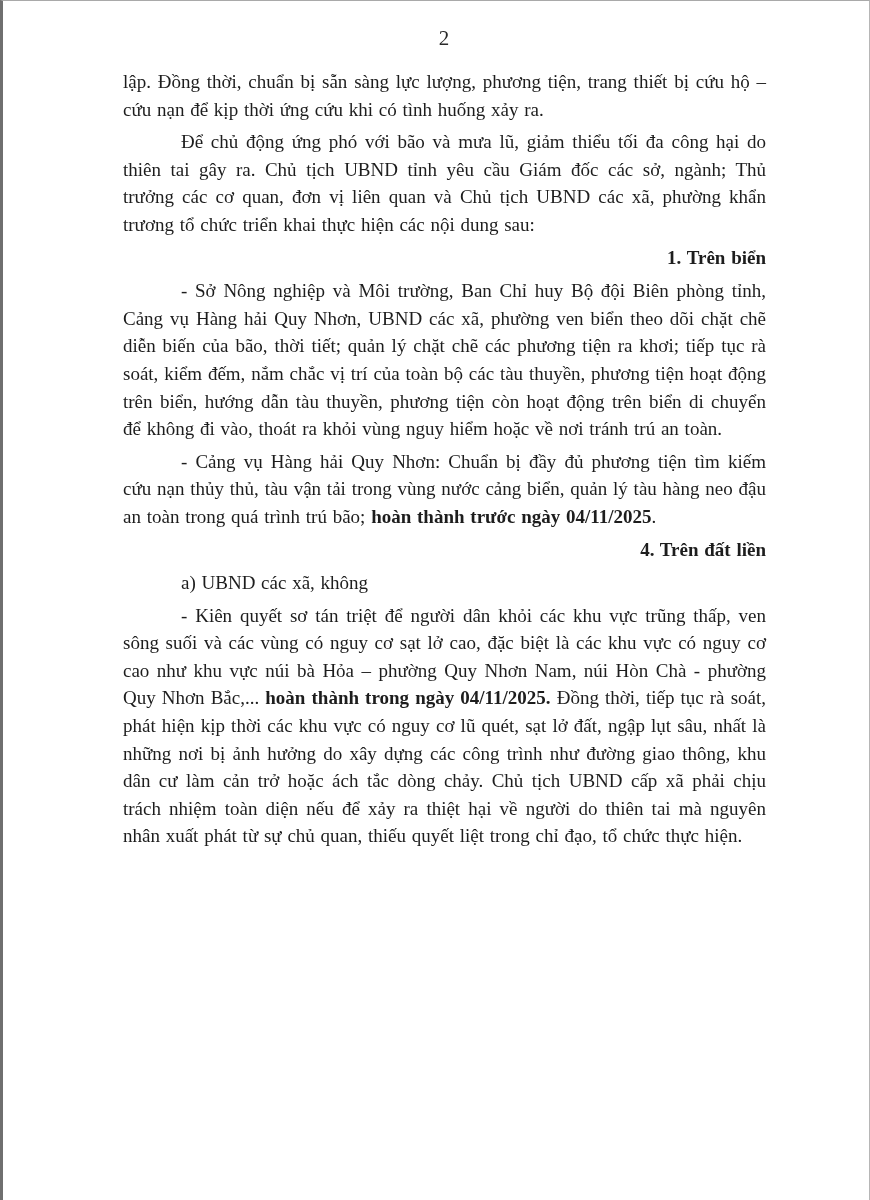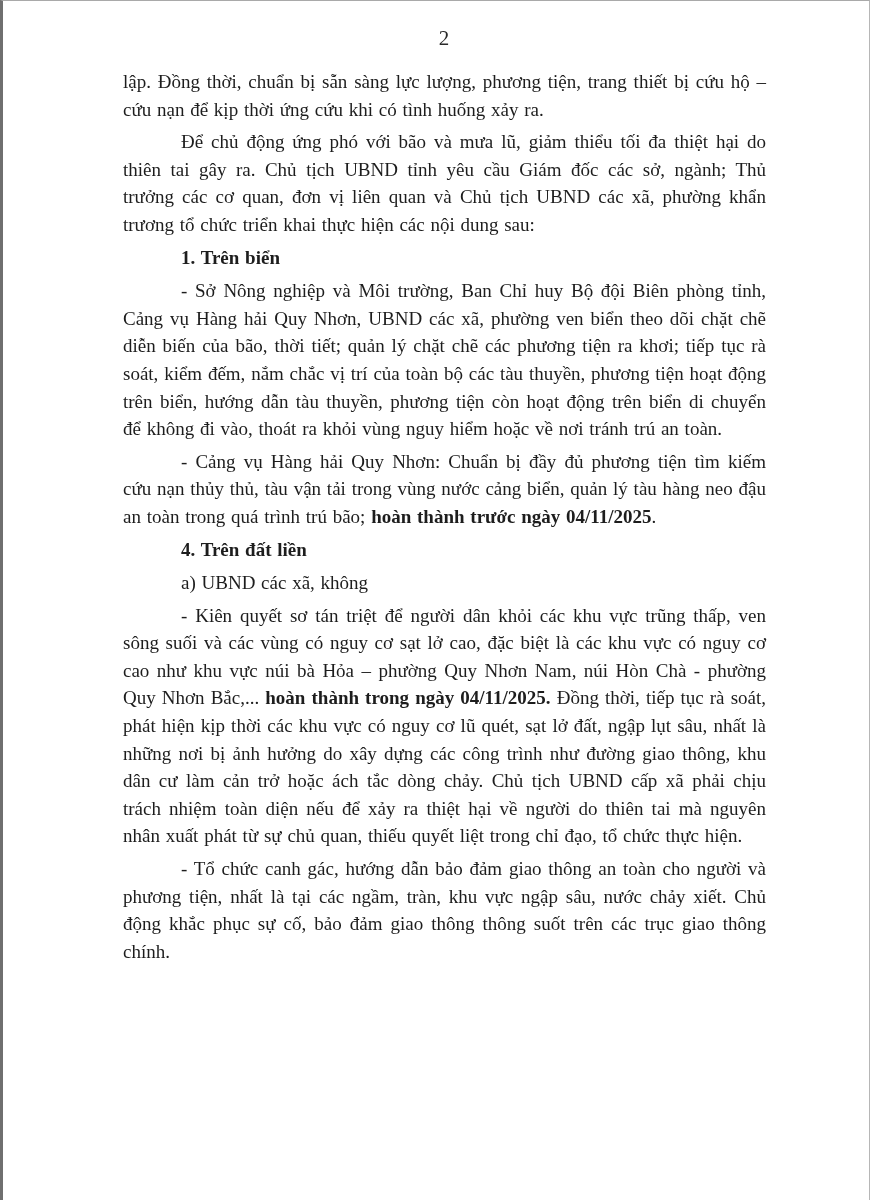--- a/index.html
+++ b/index.html
@@ -35,36 +35,35 @@
     margin: 0 0 5px 0;
     font-size: 19px;
     line-height: 27.6px;
     text-align: justify;
     text-indent: 58px;
     word-spacing: 1px;
   }
   .body-text p.continuation { text-indent: 0; }
   .body-text p.heading {
     font-weight: bold;
-    text-align: left;
+    text-align: right;
     margin-top: 3px;
     margin-bottom: 6px;
   }
   .body-text p.justify-last { text-align-last: justify; }
   .body-text strong { font-weight: bold; }
 </style>
 </head>
 <body>
 
 <div class="page">
   <div class="page-number">2</div>
   <div class="body-text">
       <p class="continuation"><span>lập. Đồng thời, chuẩn bị sẵn sàng lực lượng, phương tiện, trang thiết bị cứu hộ – cứu nạn để kịp thời ứng cứu khi có tình huống xảy ra.</span></p>
-      <p class="body"><span>Để chủ động ứng phó với bão và mưa lũ, giảm thiểu tối đa thiệt hại do thiên tai gây ra. Chủ tịch UBND tỉnh yêu cầu Giám đốc các sở, ngành; Thủ trưởng các cơ quan, đơn vị liên quan và Chủ tịch UBND các xã, phường khẩn trương tổ chức triển khai thực hiện các nội dung sau:</span></p>
+      <p class="body"><span>Để chủ động ứng phó với bão và mưa lũ, giảm thiểu tối đa công hại do thiên tai gây ra. Chủ tịch UBND tỉnh yêu cầu Giám đốc các sở, ngành; Thủ trưởng các cơ quan, đơn vị liên quan và Chủ tịch UBND các xã, phường khẩn trương tổ chức triển khai thực hiện các nội dung sau:</span></p>
       <p class="heading"><strong>1. Trên biển</strong></p>
       <p class="body"><span>- Sở Nông nghiệp và Môi trường, Ban Chỉ huy Bộ đội Biên phòng tỉnh, Cảng vụ Hàng hải Quy Nhơn, UBND các xã, phường ven biển theo dõi chặt chẽ diễn biến của bão, thời tiết; quản lý chặt chẽ các phương tiện ra khơi; tiếp tục rà soát, kiểm đếm, nắm chắc vị trí của toàn bộ các tàu thuyền, phương tiện hoạt động trên biển, hướng dẫn tàu thuyền, phương tiện còn hoạt động trên biển di chuyển để không đi vào, thoát ra khỏi vùng nguy hiểm hoặc về nơi tránh trú an toàn.</span></p>
       <p class="body"><span>- Cảng vụ Hàng hải Quy Nhơn: Chuẩn bị đầy đủ phương tiện tìm kiếm cứu nạn thủy thủ, tàu vận tải trong vùng nước cảng biển, quản lý tàu hàng neo đậu an toàn trong quá trình trú bão; </span><strong>hoàn thành trước ngày 04/11/2025</strong><span>.</span></p>
       <p class="heading"><strong>4. Trên đất liền</strong></p>
       <p class="body"><span>a) UBND các xã, không</span></p>
       <p class="body"><span>- Kiên quyết sơ tán triệt để người dân khỏi các khu vực trũng thấp, ven sông suối và các vùng có nguy cơ sạt lở cao, đặc biệt là các khu vực có nguy cơ cao như khu vực núi bà Hỏa – phường Quy Nhơn Nam, núi Hòn Chà - phường Quy Nhơn Bắc,... </span><strong>hoàn thành trong ngày 04/11/2025.</strong><span> Đồng thời, tiếp tục rà soát, phát hiện kịp thời các khu vực có nguy cơ lũ quét, sạt lở đất, ngập lụt sâu, nhất là những nơi bị ảnh hưởng do xây dựng các công trình như đường giao thông, khu dân cư làm cản trở hoặc ách tắc dòng chảy. Chủ tịch UBND cấp xã phải chịu trách nhiệm toàn diện nếu để xảy ra thiệt hại về người do thiên tai mà nguyên nhân xuất phát từ sự chủ quan, thiếu quyết liệt trong chỉ đạo, tổ chức thực hiện.</span></p>
-      <p class="body"><span>- Tổ chức canh gác, hướng dẫn bảo đảm giao thông an toàn cho người và phương tiện, nhất là tại các ngầm, tràn, khu vực ngập sâu, nước chảy xiết. Chủ động khắc phục sự cố, bảo đảm giao thông thông suốt trên các trục giao thông chính.</span></p>
     </div>
 </div>
 
 </body></html>

